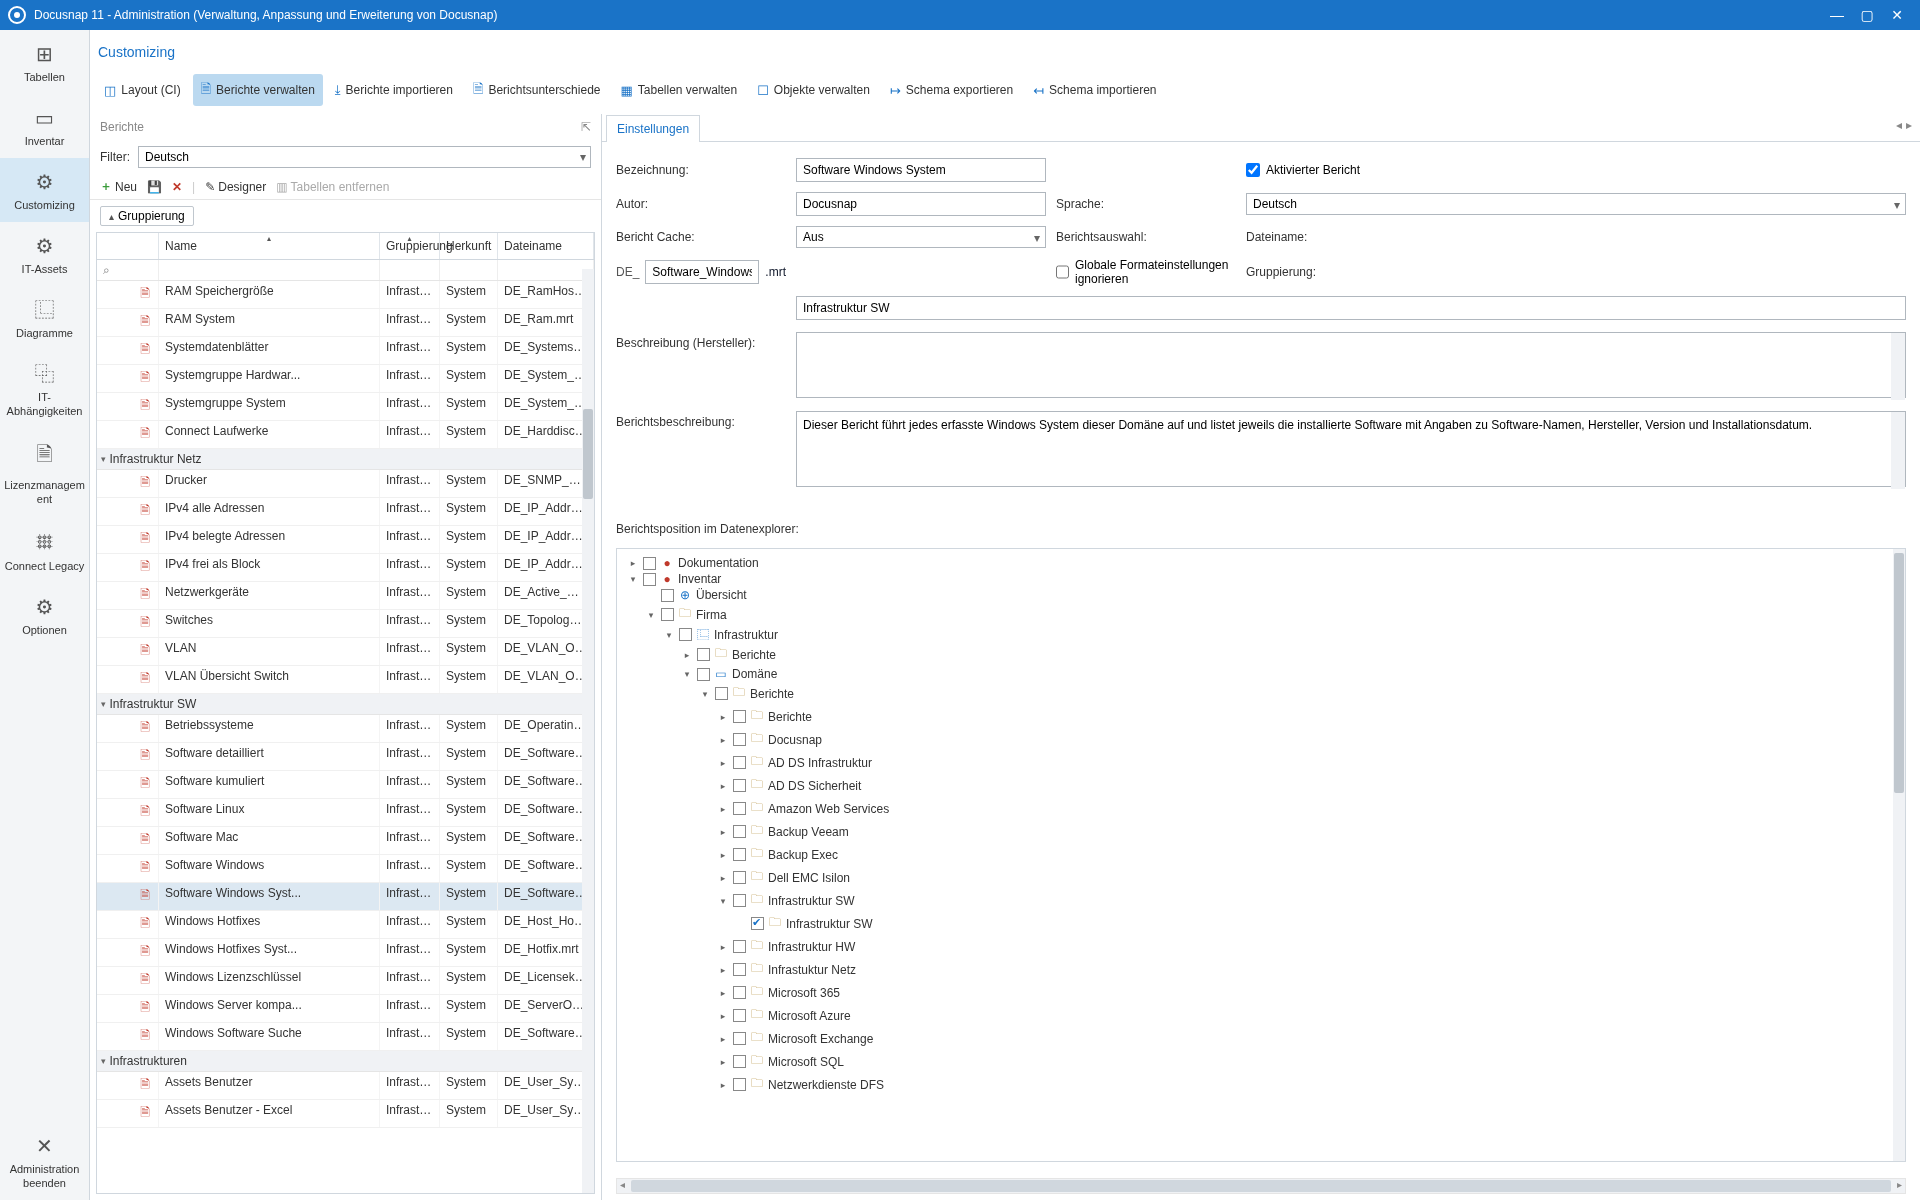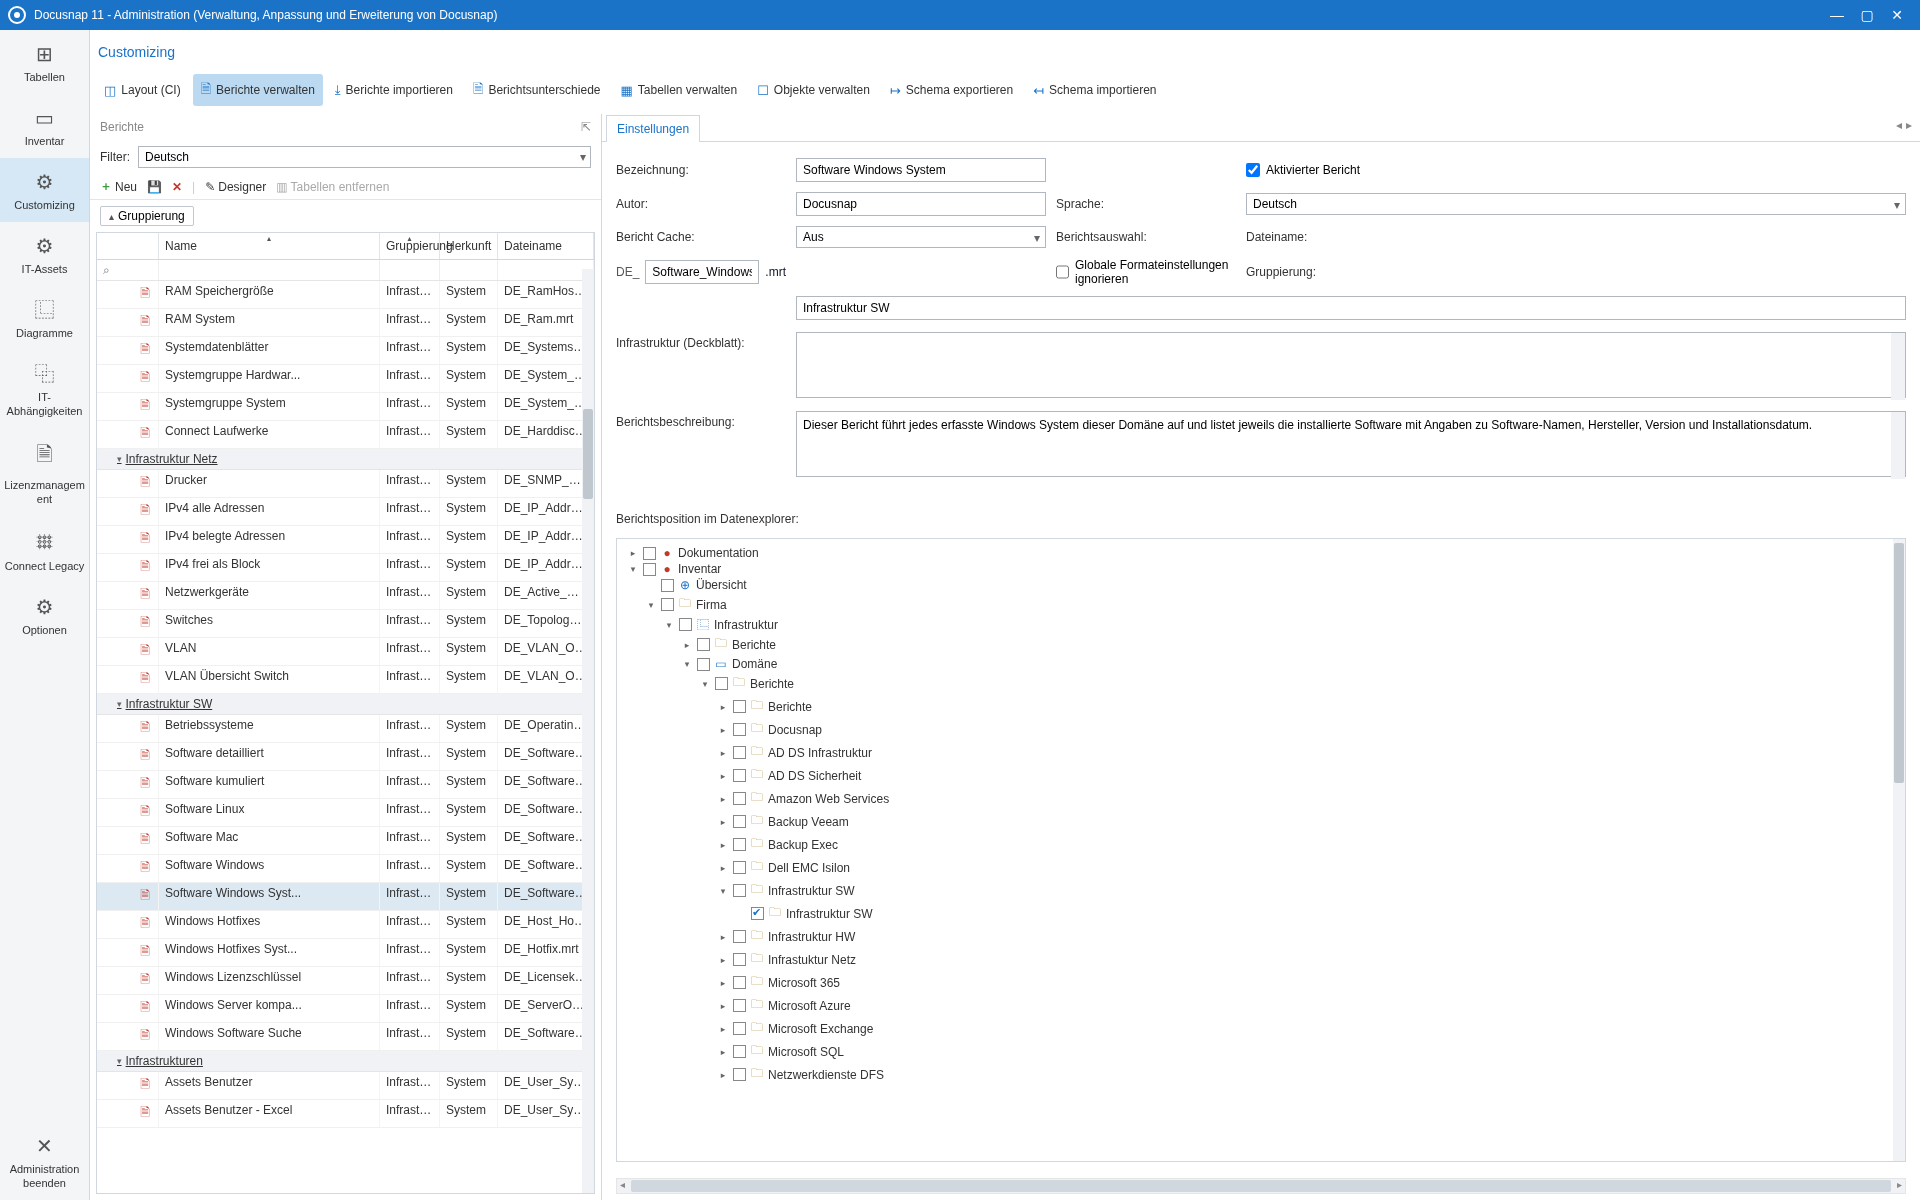--- a/index.html
+++ b/index.html
@@ -64,21 +64,21 @@
 .c-name { flex: 1; min-width: 112px; }
 .c-grp { width: 60px; }
 .c-her { width: 58px; }
 .c-file { width: 96px; }
 
 .grid-filter-row { display: flex; border-bottom: 1px solid #e5e5e5; }
 .grid-filter-row .cell { padding: 3px 6px; border-right: 1px solid #eee; color: #aaa; }
 .grid-filter-row .funnel { color: #888; }
 
 .grid-body { flex: 1; overflow-y: auto; position: relative; }
-.group-row { background: #f0f2f5; padding: 3px 20px; color: #333; font-weight: 500; border-bottom: 1px solid #e5e5e5; display: flex; align-items: center; gap: 4px; text-decoration: underline; }
+.group-row { background: #f0f2f5; padding: 3px 4px; color: #333; font-weight: 500; border-bottom: 1px solid #e5e5e5; display: flex; align-items: center; gap: 4px; }
 .group-row::before { content: "▾"; font-size: 9px; color: #666; }
 .data-row { display: flex; border-bottom: 1px solid #f0f0f0; cursor: pointer; }
 .data-row.selected { background: #dce8f2; }
 .data-row .cell { padding: 3px 6px; border-right: 1px solid #f4f4f4; white-space: nowrap; overflow: hidden; text-overflow: ellipsis; color: #333; }
 .data-row .ricon { color: #c0392b; font-size: 12px; width: 62px; text-align: right; padding-right: 8px; }
 
 .grid-scroll-stub { position: absolute; right: 0; top: 36px; bottom: 0; width: 12px; background: #f0f2f5; }
 .grid-scroll-thumb { position: absolute; right: 1px; top: 140px; width: 10px; height: 90px; background: #c0c7ce; border-radius: 2px; }
 
 
@@ -96,21 +96,21 @@
 .form .chk input { width: 14px; height: 14px; }
 .filename-cell { display: flex; align-items: center; gap: 6px; }
 .filename-cell .prefix { color: #555; }
 .filename-cell .suffix { color: #0f172a; }
 
 .form-wide { padding: 0 14px 10px; }
 .form-wide .row { display: flex; gap: 10px; margin-bottom: 10px; }
 .form-wide .row label { width: 170px; color: #333; padding-top: 4px; }
 .form-wide .row .field { flex: 1; }
 .ta { border: 1px solid #b0b7be; padding: 6px; background: #fff; width: 100%; height: 66px; resize: none; font-family: inherit; position: relative; }
-.ta.tall { height: 66px; }
+.ta.tall { height: 76px; }
 .ta-wrap { position: relative; }
 .ta-scroll { position: absolute; right: 1px; top: 1px; bottom: 1px; width: 14px; background: #f0f2f5; }
 
 .section-label { padding: 6px 14px; color: #333; }
 
 
 .tree-wrap { flex: 1; border: 1px solid #d0d7de; margin: 0 14px 10px; overflow: hidden; position: relative; }
 .tree { padding: 6px 4px; overflow-y: auto; height: 100%; }
 .tree-node { display: flex; align-items: center; gap: 4px; padding: 1px 0; color: #333; white-space: nowrap; }
 .tree-node .tog { width: 12px; color: #666; font-size: 9px; cursor: pointer; display: inline-block; text-align: center; }
@@ -482,21 +482,21 @@
               <input type="checkbox" style="">
               <span>Globale Formateinstellungen ignorieren</span>
             </div>
 
           <label>Gruppierung:</label>
           <input class="inp" style="grid-column: 2 / 5;" value="Infrastruktur SW">
         </div>
 
         <div class="form-wide">
           <div class="row">
-            <label>Infrastruktur (Deckblatt):</label>
+            <label>Beschreibung (Hersteller):</label>
             <div class="field ta-wrap"><textarea class="ta" style=""></textarea><div class="ta-scroll"></div></div>
           </div>
           <div class="row">
             <label>Berichtsbeschreibung:</label>
             <div class="field ta-wrap"><textarea class="ta tall" id="ta-besch" style="">Dieser Bericht führt jedes erfasste Windows System dieser Domäne auf und listet jeweils die installierte Software mit Angaben zu Software-Namen, Hersteller, Version und Installationsdatum.</textarea><div class="ta-scroll"></div></div>
           </div>
         </div>
 
         <div class="section-label">Berichtsposition im Datenexplorer:</div>
         <div class="tree-wrap">

